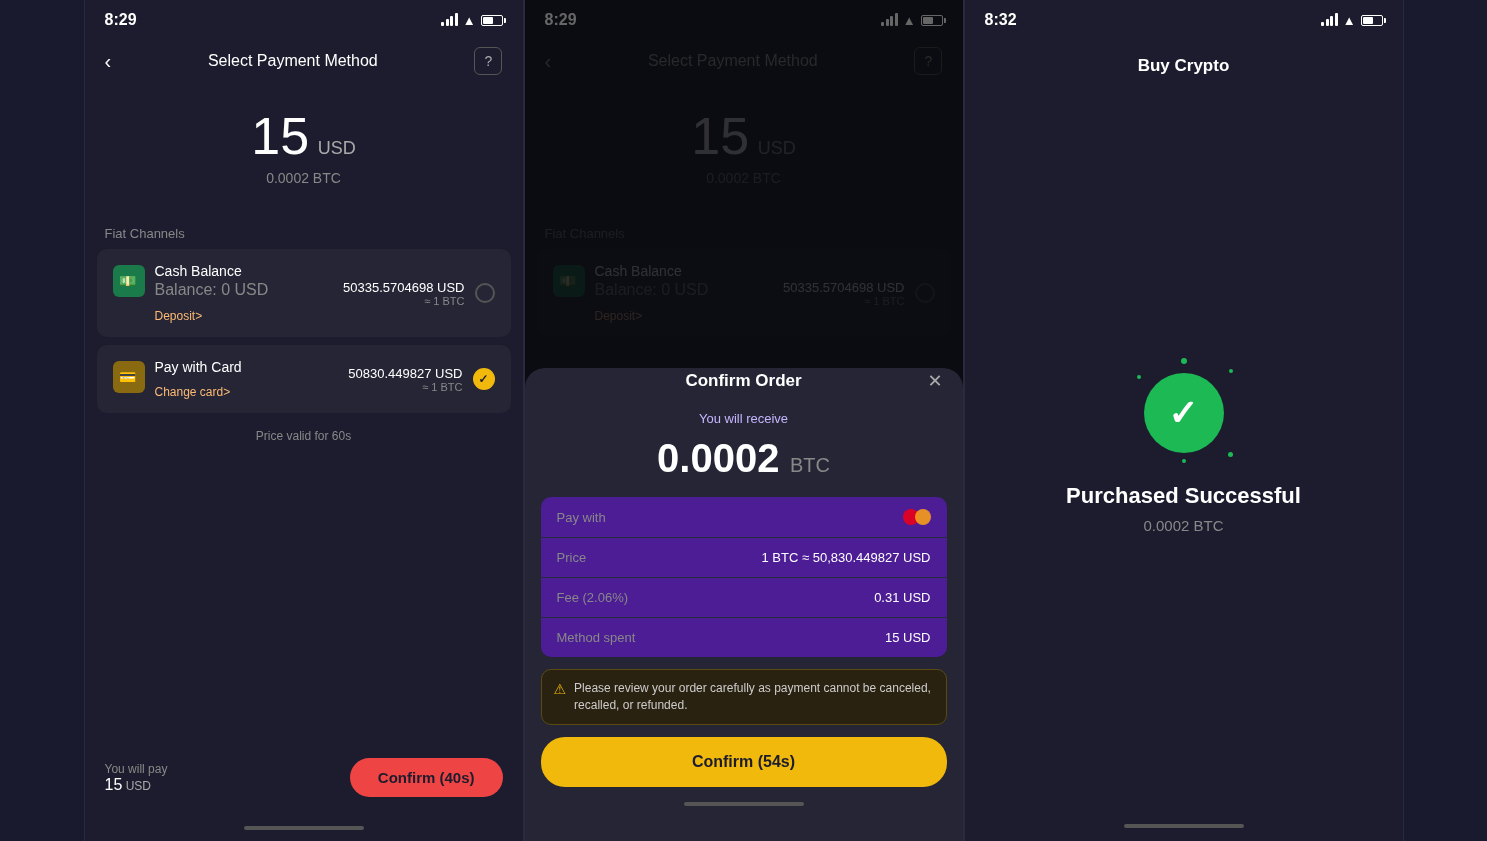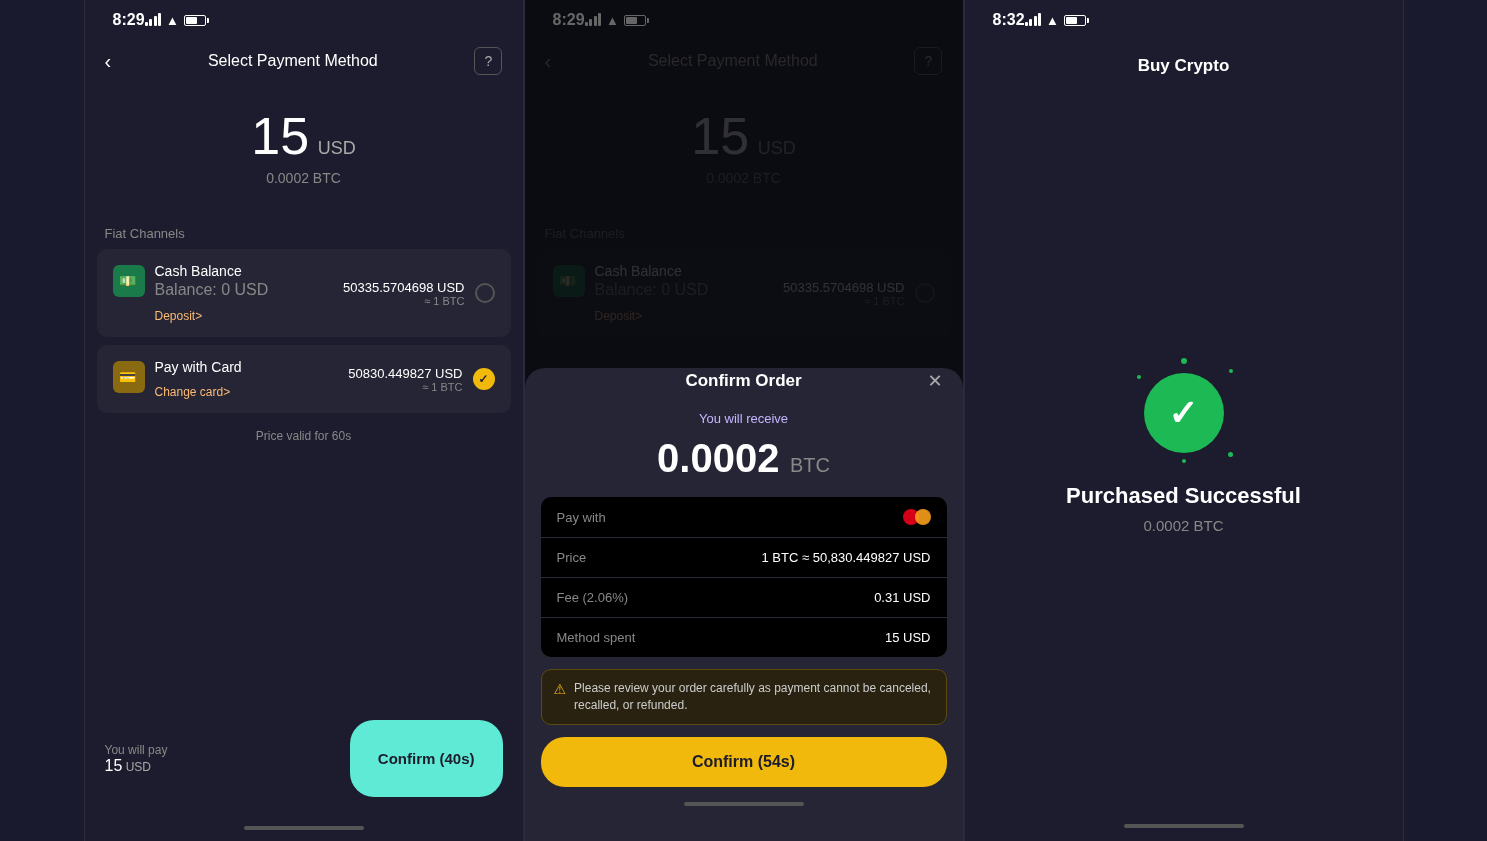--- a/index.html
+++ b/index.html
@@ -23,22 +23,23 @@
       overflow: hidden;
       display: flex;
       flex-direction: column;
       border-left: 1px solid #2a2a3e;
       border-right: 1px solid #2a2a3e;
     }
 
     
     .status-bar {
       display: flex;
-      align-items: center;
-      padding: 8px 28px 4px;
+      justify-content: space-between;
+      align-items: center;
+      padding: 8px 20px 4px;
       height: 36px;
     }
     .status-time {
       font-size: 16px;
       font-weight: 600;
       color: #fff;
     }
     .status-icons {
       display: flex;
       align-items: center;
@@ -251,25 +252,25 @@
     .pay-info .pay-amount {
       color: #fff;
       font-size: 16px;
       font-weight: 500;
     }
     .pay-info .pay-unit {
       color: #aaa;
       font-size: 12px;
     }
     .confirm-btn {
-      background: #5eead4;
+      background: #ef4444;
       color: #1c1c2e;
       border: none;
       border-radius: 24px;
-      padding: 30px 28px;
+      padding: 11px 28px;
       font-size: 15px;
       font-weight: 600;
       cursor: pointer;
     }
 
     
     .home-indicator {
       height: 20px;
       display: flex;
       align-items: center;
@@ -335,25 +336,24 @@
       font-weight: 600;
       color: #fff;
     }
     .receive-unit {
       font-size: 20px;
       color: #888;
       margin-left: 6px;
     }
 
     .order-details {
-      background: #000000;
+      background: #4c1d95;
       margin: 0 16px;
       border-radius: 10px;
       overflow: hidden;
-      text-decoration: underline;
     }
     .order-row {
       display: flex;
       justify-content: space-between;
       align-items: center;
       padding: 12px 16px;
       border-bottom: 1px solid #2a2a3e;
     }
     .order-row:last-child { border-bottom: none; }
     .order-label {

